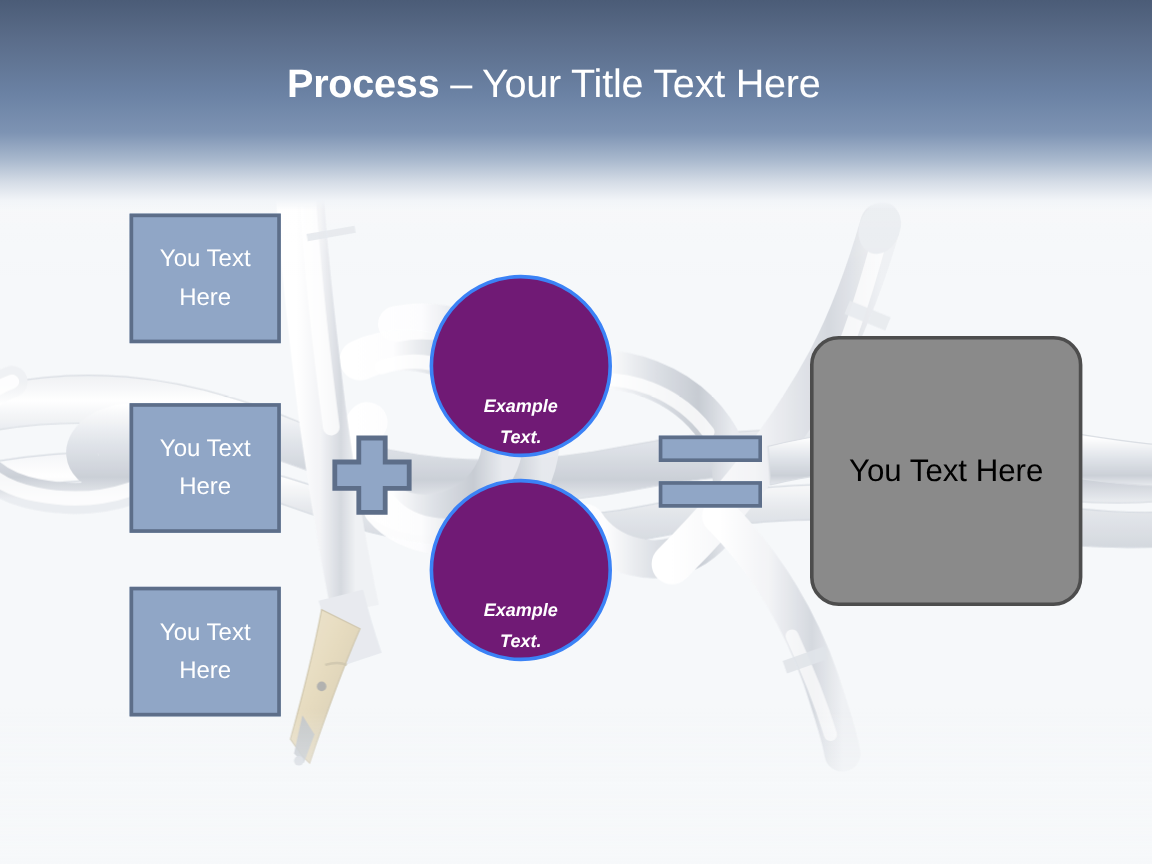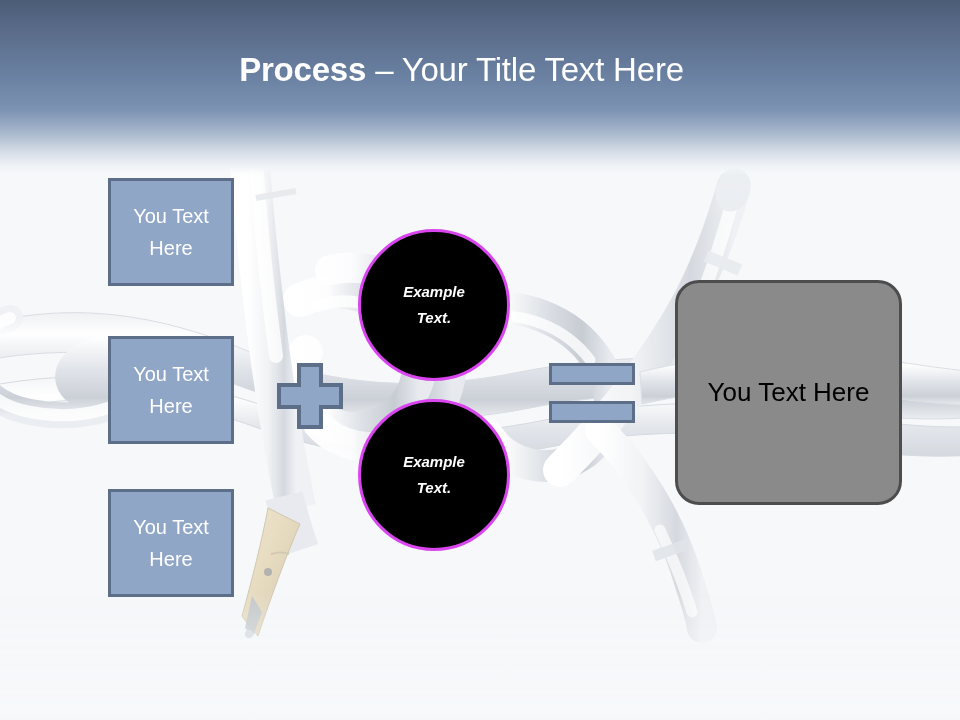--- a/index.html
+++ b/index.html
@@ -114,25 +114,25 @@
   }
   .eq-bar.top { top: 0; }
   .eq-bar.bottom { top: 38px; }
 
   
   .circle {
     position: absolute;
     width: 152px;
     height: 152px;
     border-radius: 50%;
-    background: #000000;
-    border: 3px solid #d946ef;
+    background: #701a75;
+    border: 3px solid #3b82f6;
     box-sizing: border-box;
     display: flex;
-    align-items: center;
+    align-items: flex-end;
     justify-content: center;
     color: #ffffff;
     font-size: 15px;
     font-weight: bold;
     font-style: italic;
     line-height: 26px;
     text-align: center;
     z-index: 6;
   }
   #circle1 { left: 358px; top: 229px; }

